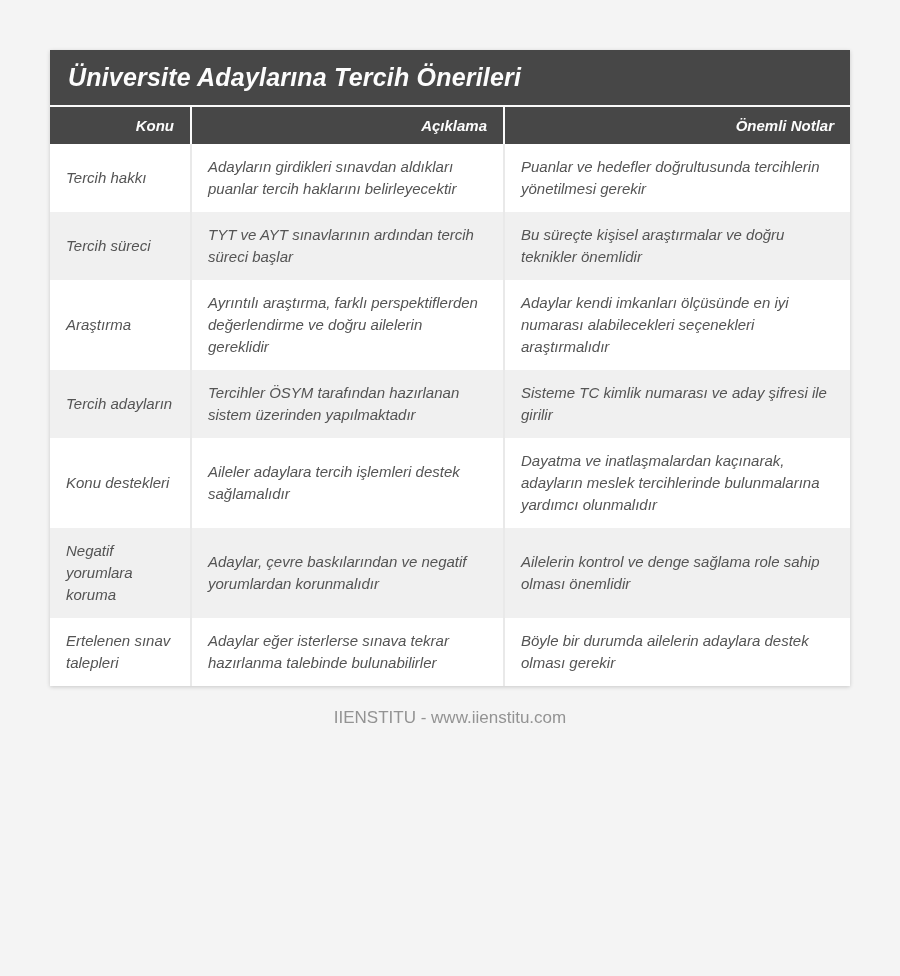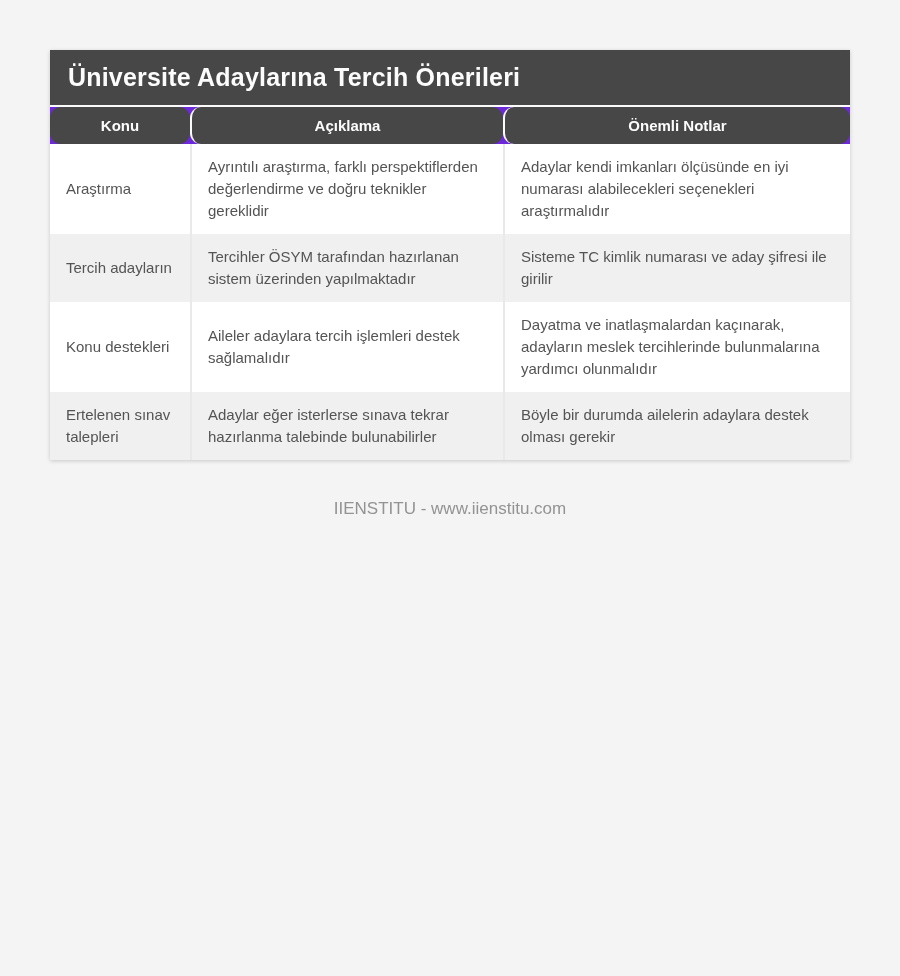--- a/index.html
+++ b/index.html
@@ -16,21 +16,22 @@
   html,body{width:900px;height:976px;}
   body{
     background:var(--bg);
     font-family:"Liberation Sans","DejaVu Sans",sans-serif;
     -webkit-font-smoothing:antialiased;
   }
   .card{
     width:800px;
     margin:50px auto 0 auto;
     box-shadow:0 1px 4px rgba(0,0,0,0.18);
-    background:#6d28d9;
+    background:#c2410c;
+    font-style:italic;
   }
   .title-bar{
     background:var(--dark);
     color:#fcfcfc;
     font-size:25px;
     font-weight:bold;
     padding:13px 18px;
     letter-spacing:0.2px;
     border-bottom:2px solid var(--light-sep);
   }
@@ -41,39 +42,38 @@
     table-layout:fixed;
   }
   col.c1{width:140px;}
   col.c2{width:313px;}
   col.c3{width:347px;}
   th{
     background:var(--dark);
     color:#fcfcfc;
     font-size:15px;
     font-weight:bold;
-    text-align:center;
+    text-align:right;
     padding:10px 16px;
     vertical-align:middle;
-    border-radius:11px;
   }
   th + th{border-left:2px solid var(--light-sep);}
   td{
     font-size:15px;
     line-height:22px;
     color:var(--body-text);
     padding:12px 16px;
     vertical-align:middle;
     background:var(--row);
   }
   td + td{border-left:2px solid var(--col-sep);}
   tbody tr:nth-child(even) td{background:var(--row-alt);}
   .footer{
     text-align:center;
-    margin-top:39px;
+    margin-top:22px;
     font-size:17px;
     color:var(--footer-text);
   }
 </style>
 </head>
 <body>
 
 <div class="page">
   <div class="card">
     <div class="title-bar">Üniversite Adaylarına Tercih Önerileri</div>
@@ -85,35 +85,50 @@
       </colgroup>
       <thead>
         <tr>
           <th>Konu</th>
           <th>Açıklama</th>
           <th>Önemli Notlar</th>
         </tr>
       </thead>
       <tbody id="table-body">
           <tr>
+            <td>Tercih hakkı</td>
+            <td>Adayların girdikleri sınavdan aldıkları puanlar tercih haklarını belirleyecektir</td>
+            <td>Puanlar ve hedefler doğrultusunda tercihlerin yönetilmesi gerekir</td>
+          </tr>
+          <tr>
+            <td>Tercih süreci</td>
+            <td>TYT ve AYT sınavlarının ardından tercih süreci başlar</td>
+            <td>Bu süreçte kişisel araştırmalar ve doğru teknikler önemlidir</td>
+          </tr>
+          <tr>
             <td>Araştırma</td>
-            <td>Ayrıntılı araştırma, farklı perspektiflerden değerlendirme ve doğru teknikler gereklidir</td>
+            <td>Ayrıntılı araştırma, farklı perspektiflerden değerlendirme ve doğru ailelerin gereklidir</td>
             <td>Adaylar kendi imkanları ölçüsünde en iyi numarası alabilecekleri seçenekleri araştırmalıdır</td>
           </tr>
           <tr>
             <td>Tercih adayların</td>
             <td>Tercihler ÖSYM tarafından hazırlanan sistem üzerinden yapılmaktadır</td>
             <td>Sisteme TC kimlik numarası ve aday şifresi ile girilir</td>
           </tr>
           <tr>
             <td>Konu destekleri</td>
             <td>Aileler adaylara tercih işlemleri destek sağlamalıdır</td>
             <td>Dayatma ve inatlaşmalardan kaçınarak, adayların meslek tercihlerinde bulunmalarına yardımcı olunmalıdır</td>
           </tr>
           <tr>
+            <td>Negatif yorumlara koruma</td>
+            <td>Adaylar, çevre baskılarından ve negatif yorumlardan korunmalıdır</td>
+            <td>Ailelerin kontrol ve denge sağlama role sahip olması önemlidir</td>
+          </tr>
+          <tr>
             <td>Ertelenen sınav talepleri</td>
             <td>Adaylar eğer isterlerse sınava tekrar hazırlanma talebinde bulunabilirler</td>
             <td>Böyle bir durumda ailelerin adaylara destek olması gerekir</td>
           </tr>
         </tbody>
     </table>
   </div>
   <div class="footer">IIENSTITU - www.iienstitu.com</div>
 </div>
 

